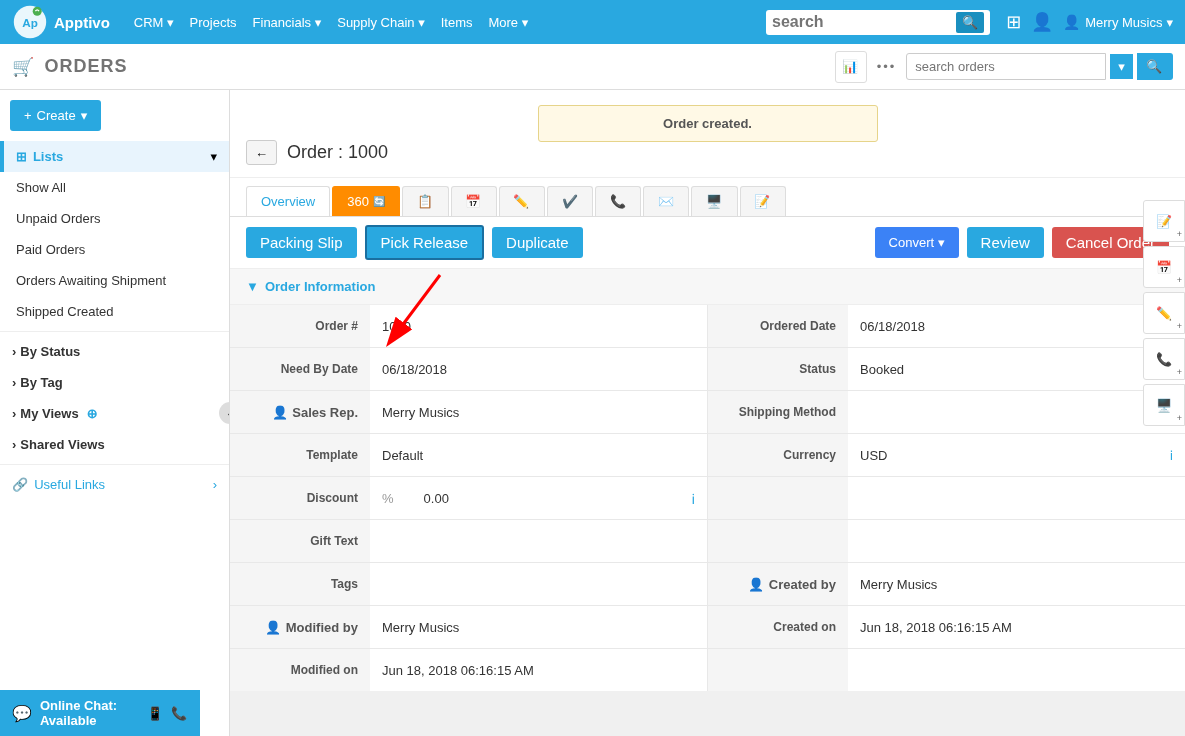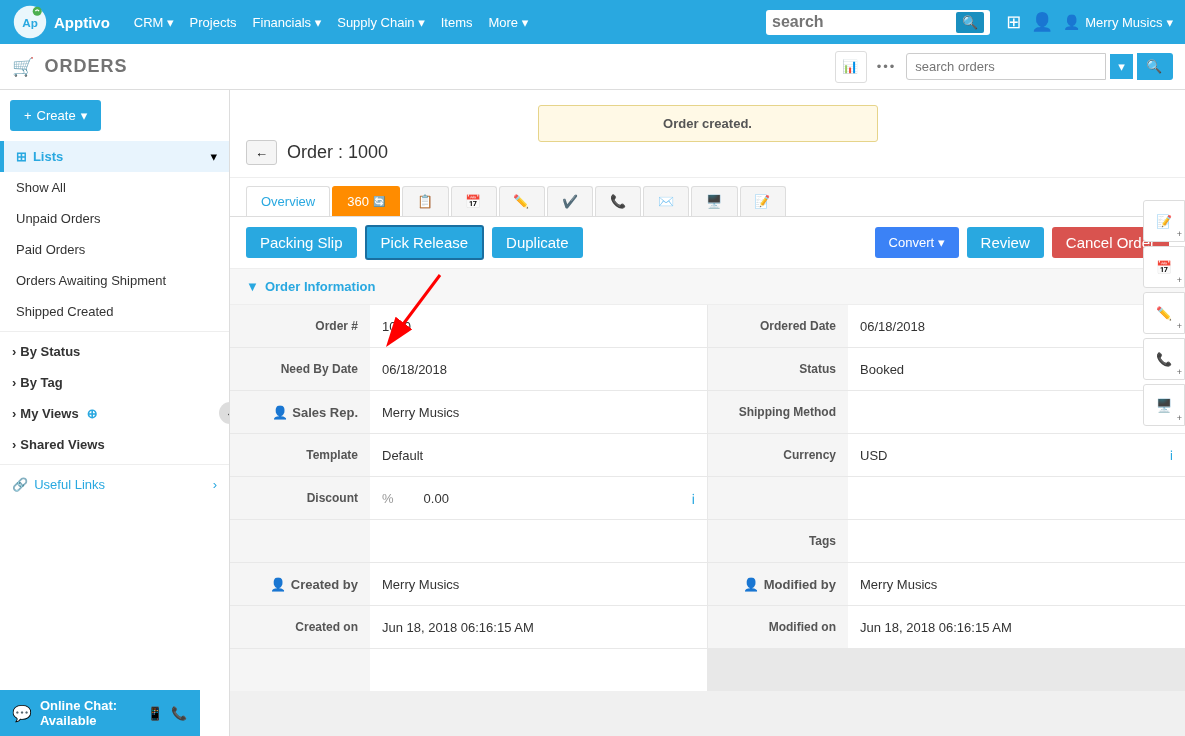--- a/index.html
+++ b/index.html
@@ -520,20 +520,24 @@
             <span style="margin-left: 30px;">0.00</span>
             <span class="info-icon" style="margin-left: auto;">ℹ</span>
           </div>
         </div>
 
         <div class="form-row">
           <div class="form-label"></div>
           <div class="form-value"></div>
         </div>
 
+        <div class="form-row">
+          <div class="form-label">Gift Text</div>
+          <div class="form-value"></div>
+        </div>
 
         <div class="form-row">
           <div class="form-label"></div>
           <div class="form-value"></div>
         </div>
 
         <div class="form-row">
           <div class="form-label">Tags</div>
           <div class="form-value"></div>
         </div>

